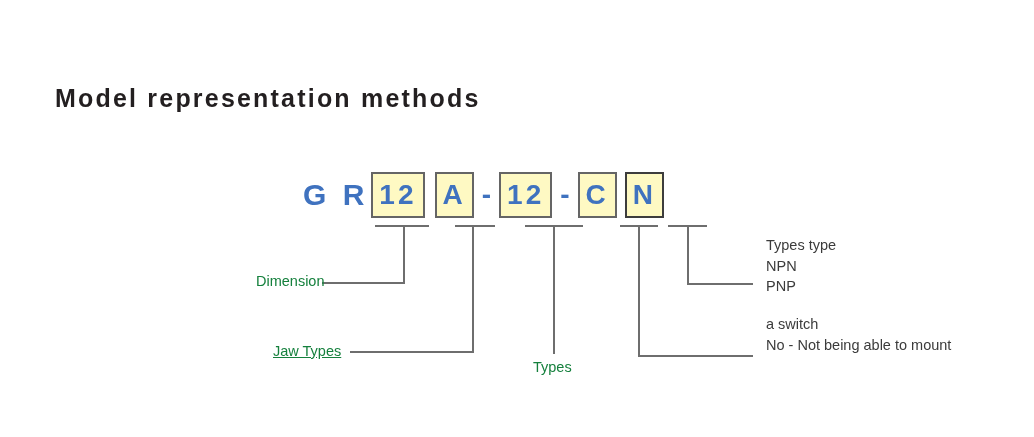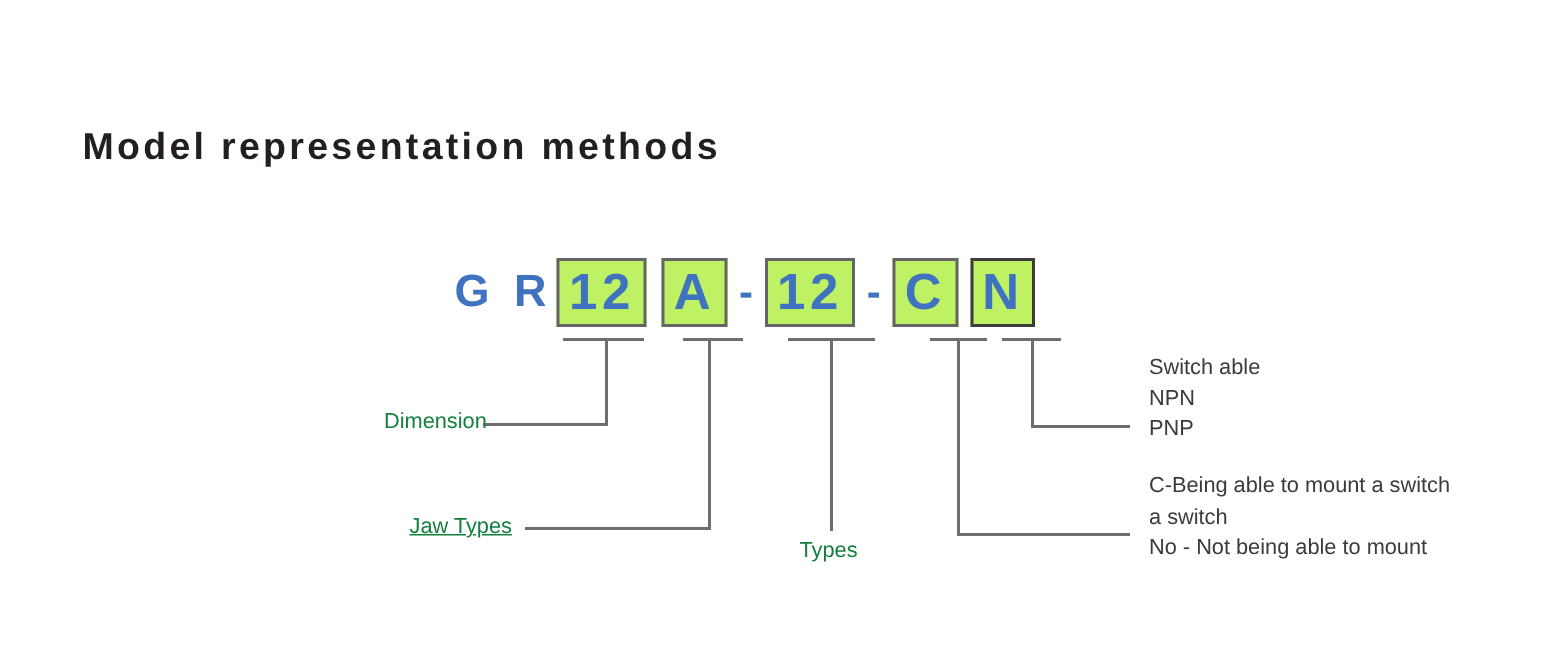--- a/index.html
+++ b/index.html
@@ -55,27 +55,27 @@
   }
   .code-dash {
     font-size: 28px;
     font-weight: bold;
     color: #3f72bf;
     line-height: 1;
     padding: 0 8px;
   }
   .code-box {
     border: 2px solid #656565;
-    background: #bef264;
+    background: #fef9c3;
     height: 46px;
     box-sizing: border-box;
     display: flex;
     align-items: center;
     justify-content: center;
-    font-size: 34px;
+    font-size: 28px;
     font-weight: bold;
     color: #3f72bf;
     letter-spacing: 3px;
     padding: 0 6px;
     min-width: 30px;
   }
   .code-box.wide { min-width: 52px; }
   .code-box.dark { border-color: #3d3d3d; }
 
   
@@ -156,24 +156,23 @@
     </g>
   </svg>
 
   <div class="callout" id="label-dimension">Dimension</div>
 
   <div class="callout" id="label-jaw-types">Jaw Types</div>
 
   <div class="callout" id="label-bore">Types</div>
 
   <div class="callout-block" id="block-switch-type">
-    <div>Switch able</div>
+    <div>Types type</div>
     <div>NPN</div>
     <div>PNP</div>
   </div>
 
   <div class="callout-block" id="block-mount-type">
-    <div>C-Being able to mount a switch</div>
     <div>a switch</div>
     <div>No - Not being able to mount</div>
   </div>
 
 </div>
 
 </body></html>

